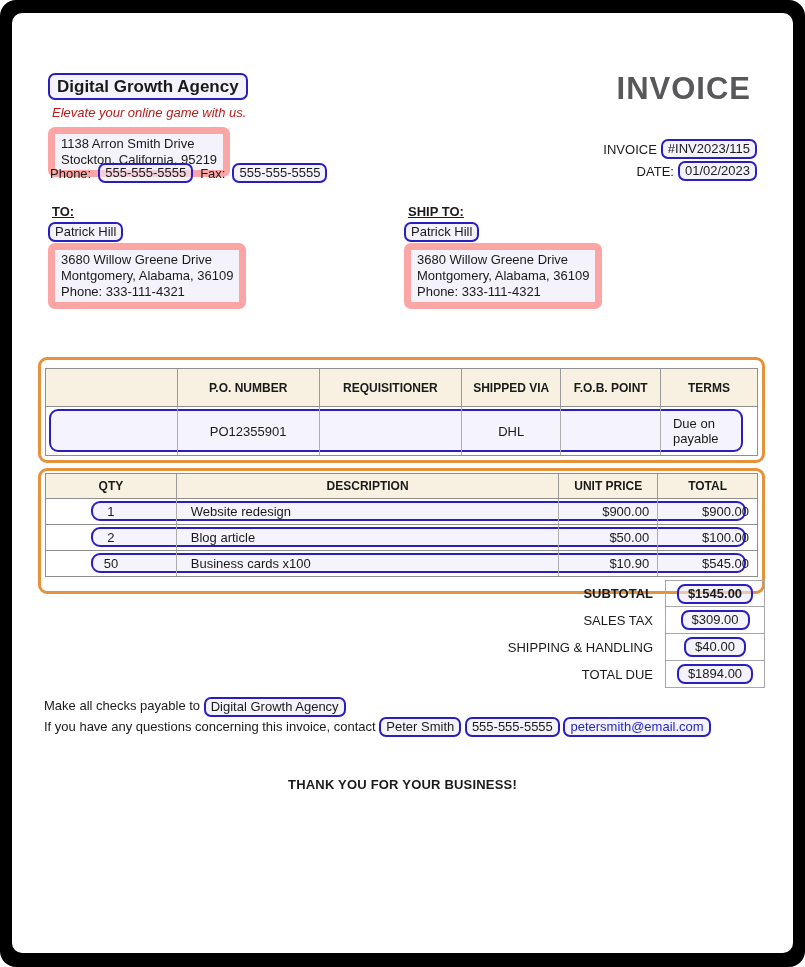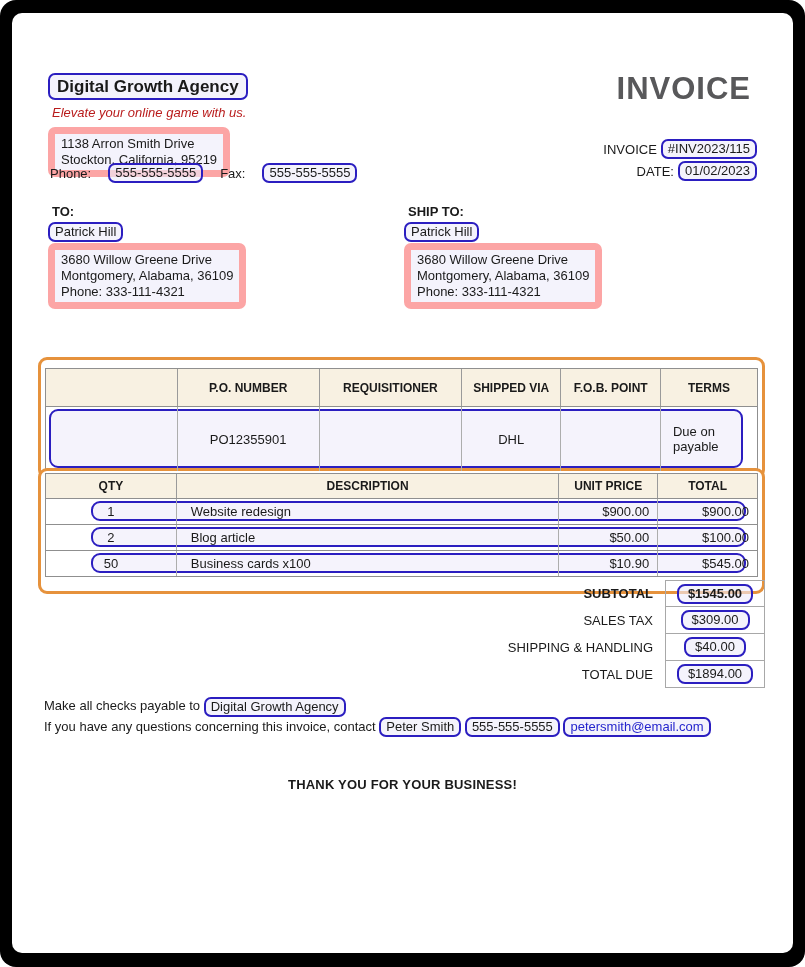--- a/index.html
+++ b/index.html
@@ -10,51 +10,51 @@
   
   .ann{display:inline-block;border:2px solid #2b1ec0;border-radius:7px;background:rgba(238,235,250,.62);
        padding:0 5px;line-height:16px;font-size:13px;vertical-align:middle;}
   .ann-block{display:inline-block;border:7px solid #fca5a5;border-radius:7px;background:rgba(238,235,250,.62);
        padding:2px 6px;font-size:13px;line-height:16px;}
 
   
   .company-name{position:absolute;left:36px;top:60px;font-size:17px;font-weight:bold;padding:2px 7px;line-height:19px;}
   .tagline{position:absolute;left:40px;top:92px;font-size:13px;font-style:italic;color:#b91c1c;}
   .company-address{position:absolute;left:36px;top:114px;}
-  .phone-line{position:absolute;left:38px;top:150px;font-size:13px;display:flex;align-items:center;gap:17px;}
+  .phone-line{position:absolute;left:38px;top:150px;font-size:13px;display:flex;align-items:center;gap:7px;}
 
   
   .invoice-title{position:absolute;right:42px;top:58px;font-size:31px;font-weight:bold;color:#58585a;letter-spacing:1px;}
   .invoice-meta{position:absolute;right:36px;top:126px;font-size:13px;}
   .meta-line{display:flex;justify-content:flex-end;align-items:center;gap:4px;margin-bottom:2px;}
 
   
   .party{position:absolute;top:191px;font-size:13px;width:250px;}
   .party.billto{left:36px;}
   .party.shipto{left:392px;}
-  .party-label{font-weight:bold;margin-bottom:3px;margin-left:4px;}
+  .party-label{font-weight:bold;margin-bottom:3px;margin-left:4px;text-decoration:underline;}
   .party .name{margin-bottom:1px;}
   .party-address{line-height:16px;}
 
   
   .hl-wrap{position:absolute;left:26px;width:727px;box-sizing:border-box;border:3px solid #e6923c;border-radius:9px;background:#fff;}
   .wrap1{top:344px;padding:8px 4px 4px 4px;}
   .wrap2{top:455px;padding:2px 4px 14px 4px;}
 
   
   .t-head{display:flex;background:#f8f1e2;border:1px solid #8f8f8f;box-sizing:border-box;}
   .t-row{display:flex;position:relative;border:1px solid #8f8f8f;border-top:none;box-sizing:border-box;background:#fff;}
   .c{display:flex;align-items:center;box-sizing:border-box;border-right:1px solid #adadad;position:relative;z-index:1;font-size:13px;}
   .t-head .c{justify-content:center;font-weight:bold;font-size:12px;border-right:1px solid #9a9a9a;}
   .c:last-child{border-right:none;}
   .ctr{justify-content:center;}
   .lft{justify-content:flex-start;padding-left:14px;}
   .rgt{justify-content:flex-end;padding-right:8px;}
   .t1-head .c{height:37px;}
-  .t1-row{height:65px;}
+  .t1-row{height:49px;}
   .t2-head .c{height:24px;}
   .t2-row{height:26px;}
   .terms-cell{padding-left:12px;padding-right:4px;line-height:15px;}
   
   .w1{width:18.5%}.w2{width:20%}.w3{width:20%}.w4{width:14%}.w5{width:14%}.w6{width:13.5%}
   
   .q{width:18.4%}.d{width:53.8%}.u{width:13.9%}.t{width:13.9%}
   
   .row-hl{position:absolute;border:2px solid #2b1ec0;border-radius:9px;background:rgba(236,233,250,.55);z-index:0;}
   .t1-row .row-hl{left:3px;right:14px;top:2px;bottom:3px;}

